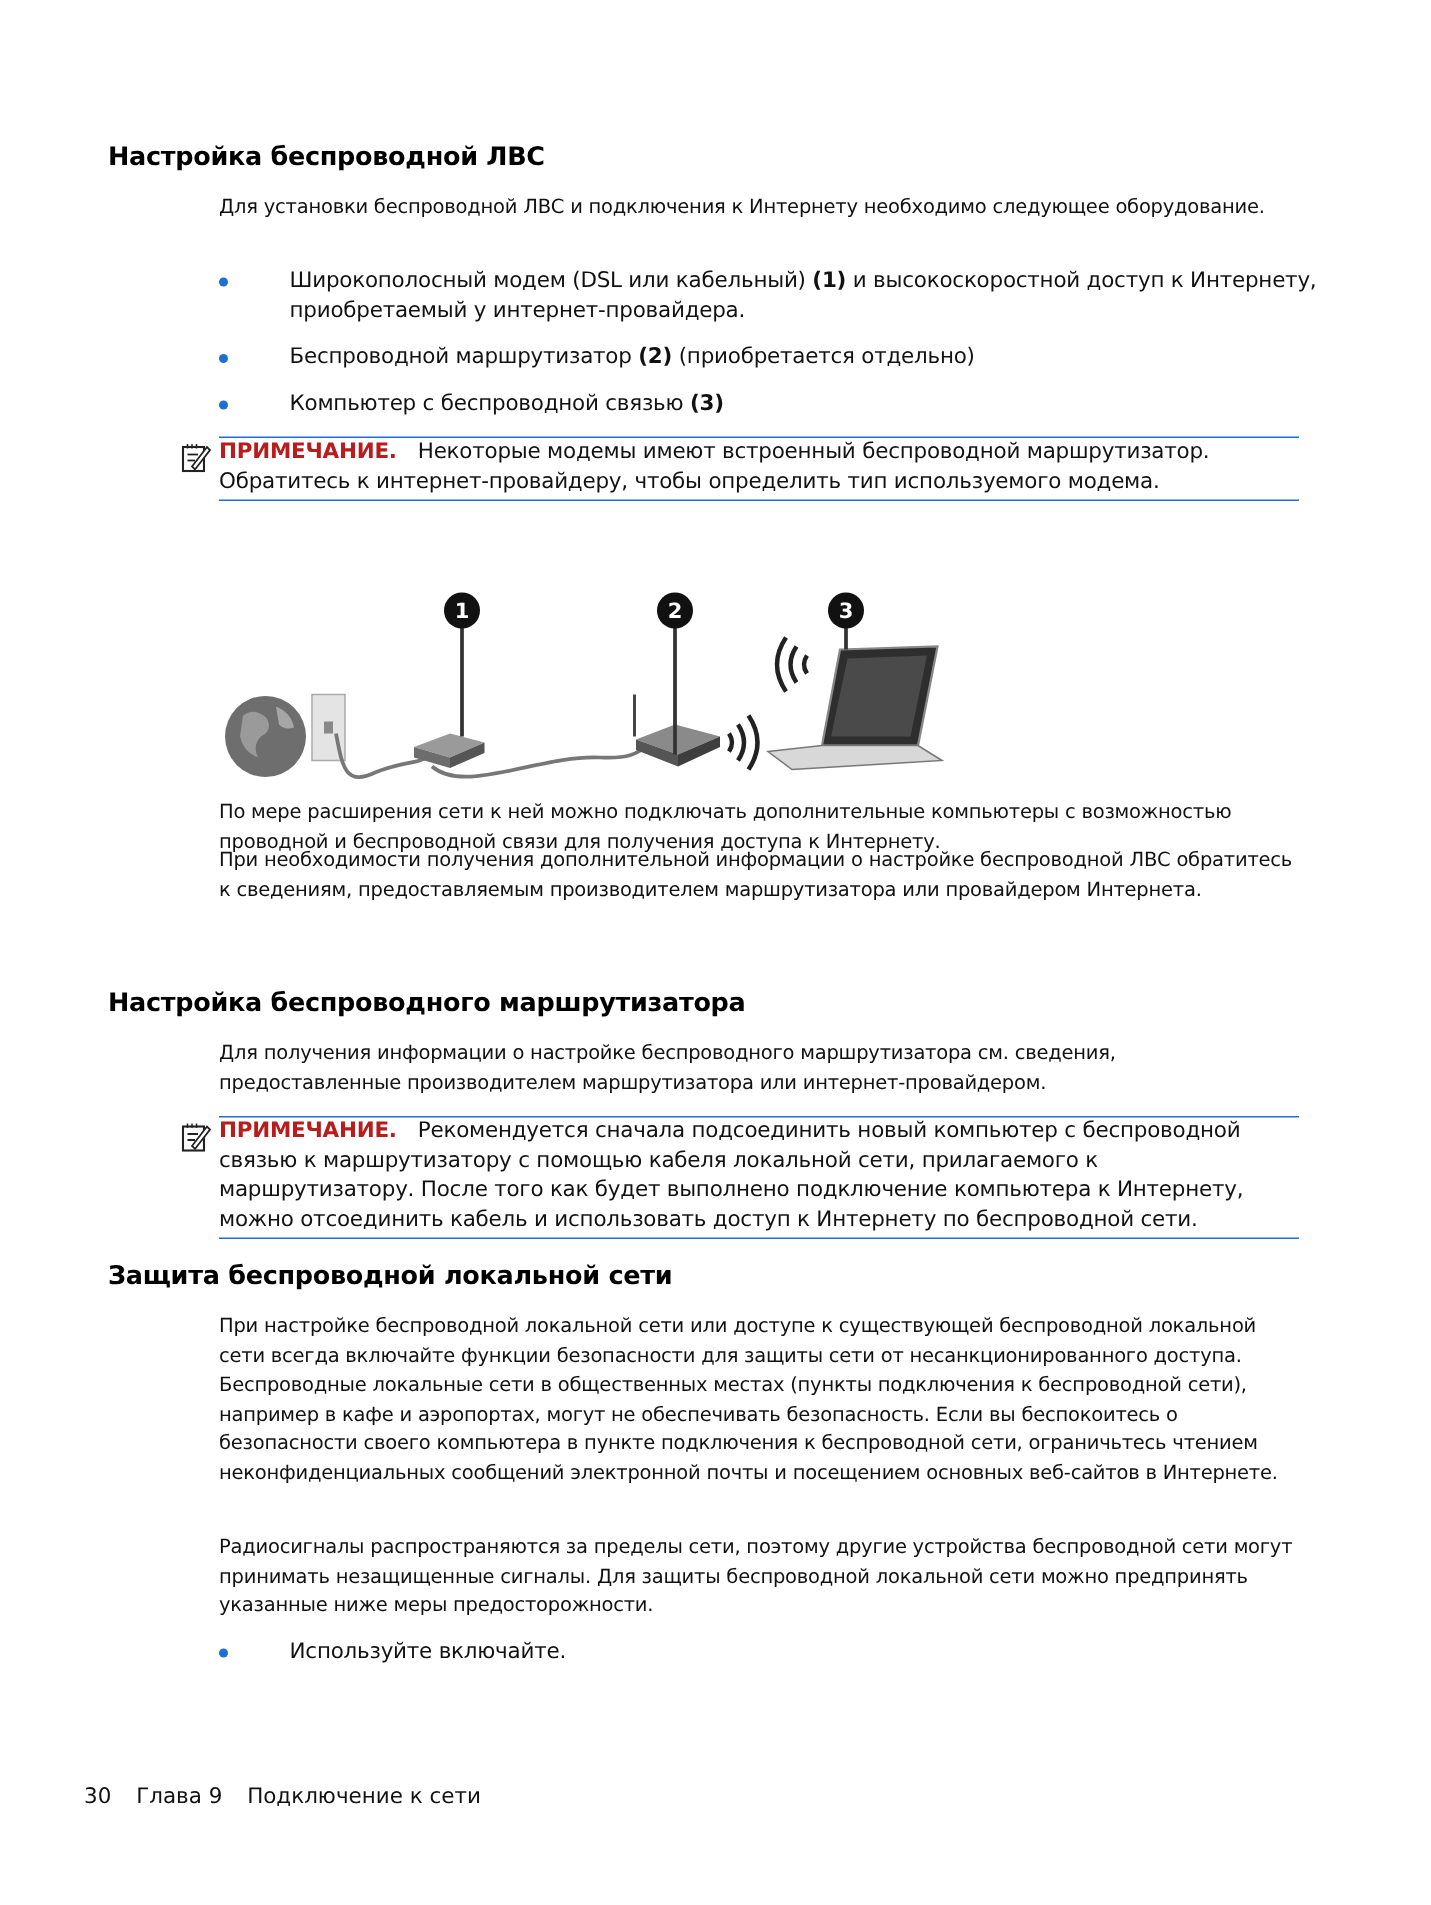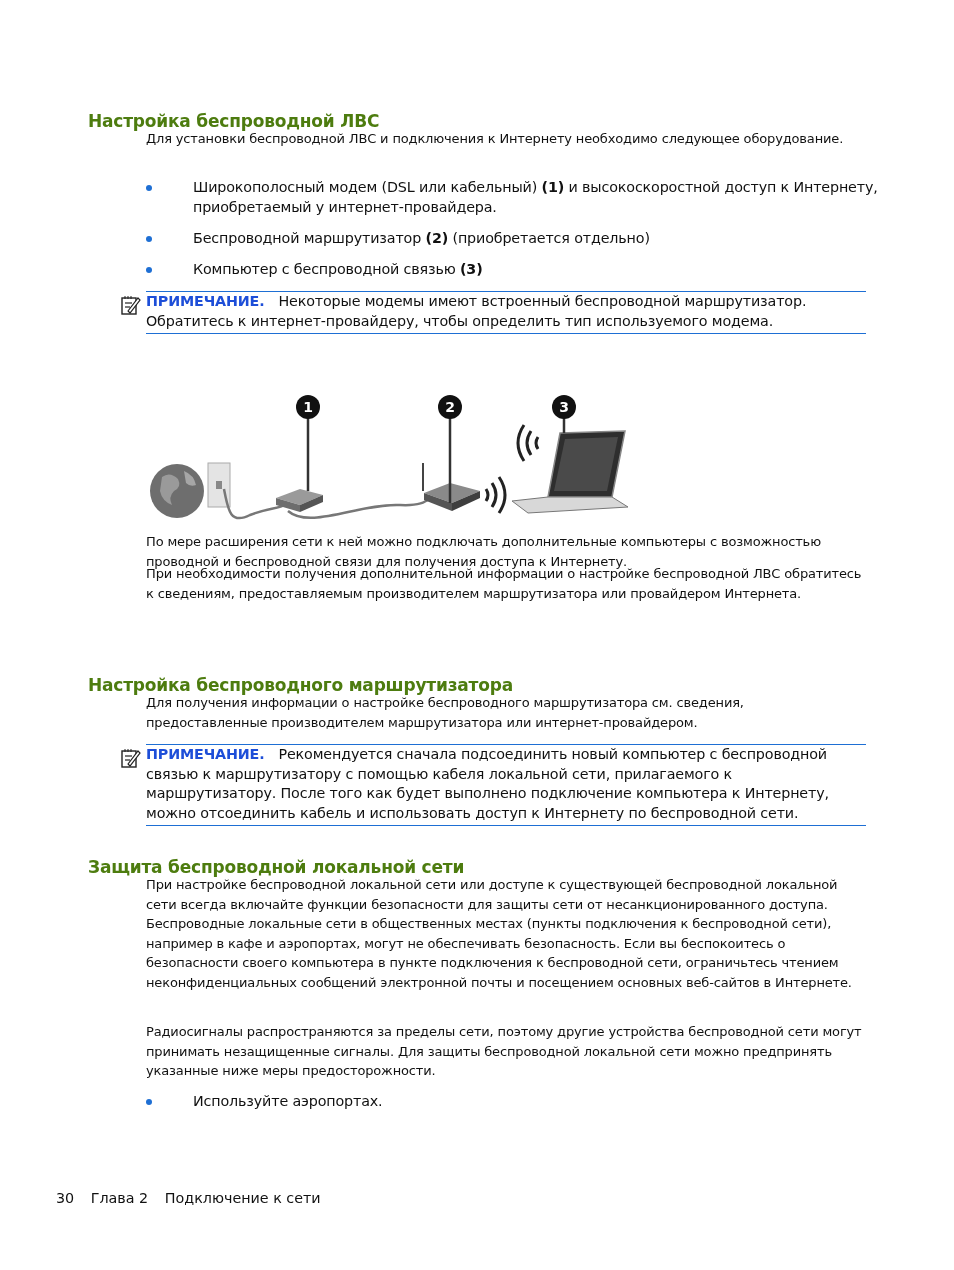--- a/index.html
+++ b/index.html
@@ -1,32 +1,32 @@
 <!DOCTYPE html>
 <html><head>
 <meta charset="utf-8">
 <style>
   html, body { margin: 0; padding: 0; background: #ffffff; }
   body { width: 954px; height: 1270px; position: relative; overflow: hidden;
          font-family: "DejaVu Sans", sans-serif; color: #111; }
   .page { position: absolute; left: 0; top: 0; width: 954px; height: 1270px; }
-  h2 { position: absolute; left: 72px; margin: 16px; font-size: 17px; font-weight: bold;
-       color: #4d7c0f; font-family: "DejaVu Sans", sans-serif; letter-spacing: -0.2px; }
+  h2 { position: absolute; left: 72px; margin: 0; font-size: 17px; font-weight: bold;
+       color: #000000; font-family: "DejaVu Sans", sans-serif; letter-spacing: -0.2px; }
   .para { position: absolute; left: 146px; width: 722px; margin: 0; font-size: 13px;
           line-height: 19.5px; letter-spacing: -0.15px; }
   .bullet { position: absolute; left: 146px; width: 722px; font-size: 14.3px;
             line-height: 19.5px; letter-spacing: -0.15px; }
   .bullet .dot { position: absolute; left: 0; top: 7px; width: 6px; height: 6px;
                  border-radius: 50%; background: #1e6fd4; }
   .bullet .txt { position: absolute; left: 35px; width: 690px; margin-left: 12px; }
   b { font-weight: bold; }
   .note { position: absolute; left: 146px; width: 720px; border-top: 1px solid #1e6fd4;
           border-bottom: 1px solid #1e6fd4; font-size: 14.3px; line-height: 19.5px;
           letter-spacing: -0.15px; padding: 0 0 2px 0; }
-  .note .lbl { color: #1d4ed8; font-weight: bold; margin-right: 14px; text-align: right; }
+  .note .lbl { color: #b91c1c; font-weight: bold; margin-right: 14px; text-align: right; }
   .note-icon { position: absolute; left: 120px; width: 22px; height: 22px; }
   .figure { position: absolute; left: 140px; top: 385px; width: 500px; height: 145px; }
   .footer { position: absolute; top: 1190px; left: 56px; font-size: 14.3px; }
   .footer span { margin-right: 12px; }
 </style>
 </head>
 <body>
 
 <div class="page">
 
@@ -131,21 +131,21 @@
   <div class="note" style="top:744px">
     <span class="lbl">ПРИМЕЧАНИЕ.</span><span>Рекомендуется сначала подсоединить новый компьютер с беспроводной связью к маршрутизатору с помощью кабеля локальной сети, прилагаемого к маршрутизатору. После того как будет выполнено подключение компьютера к Интернету, можно отсоединить кабель и использовать доступ к Интернету по беспроводной сети.</span>
   </div>
 
   <h2 style="top:841px">Защита беспроводной локальной сети</h2>
   <p class="para" style="top:875px">При настройке беспроводной локальной сети или доступе к существующей беспроводной локальной сети всегда включайте функции безопасности для защиты сети от несанкционированного доступа. Беспроводные локальные сети в общественных местах (пункты подключения к беспроводной сети), например в кафе и аэропортах, могут не обеспечивать безопасность. Если вы беспокоитесь о безопасности своего компьютера в пункте подключения к беспроводной сети, ограничьтесь чтением неконфиденциальных сообщений электронной почты и посещением основных веб-сайтов в Интернете.</p>
   <p class="para" style="top:1022px">Радиосигналы распространяются за пределы сети, поэтому другие устройства беспроводной сети могут принимать незащищенные сигналы. Для защиты беспроводной локальной сети можно предпринять указанные ниже меры предосторожности.</p>
 
   <div class="bullet" style="top:1092px">
     <span class="dot"></span>
-    <span class="txt">Используйте аэропортах.</span>
+    <span class="txt">Используйте включайте.</span>
   </div>
 
   <div class="footer">
     <span>30</span>
-    <span>Глава 2</span>
+    <span>Глава 9</span>
     <span>Подключение к сети</span>
   </div>
 </div>
 
 </body></html>

